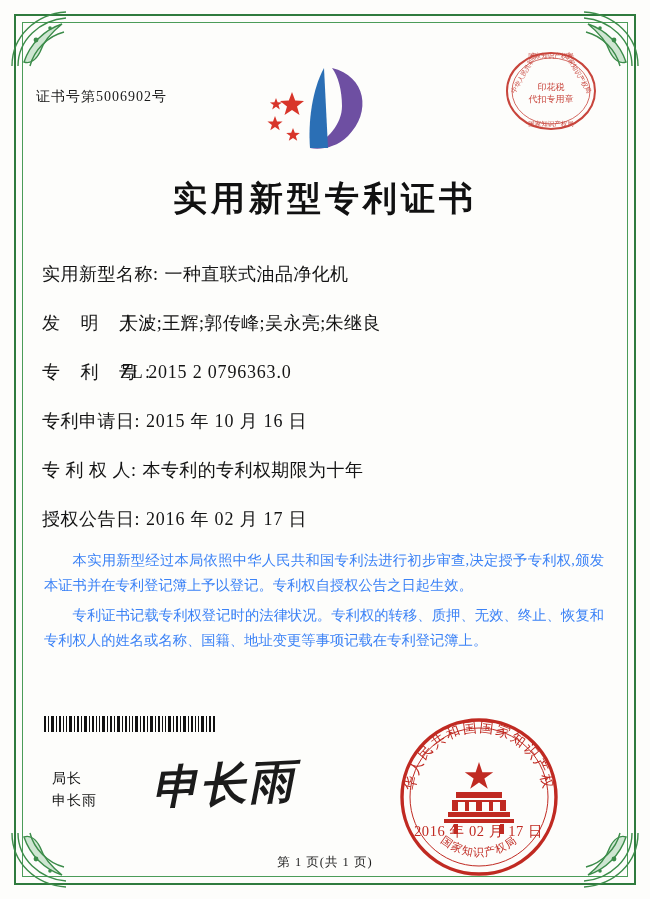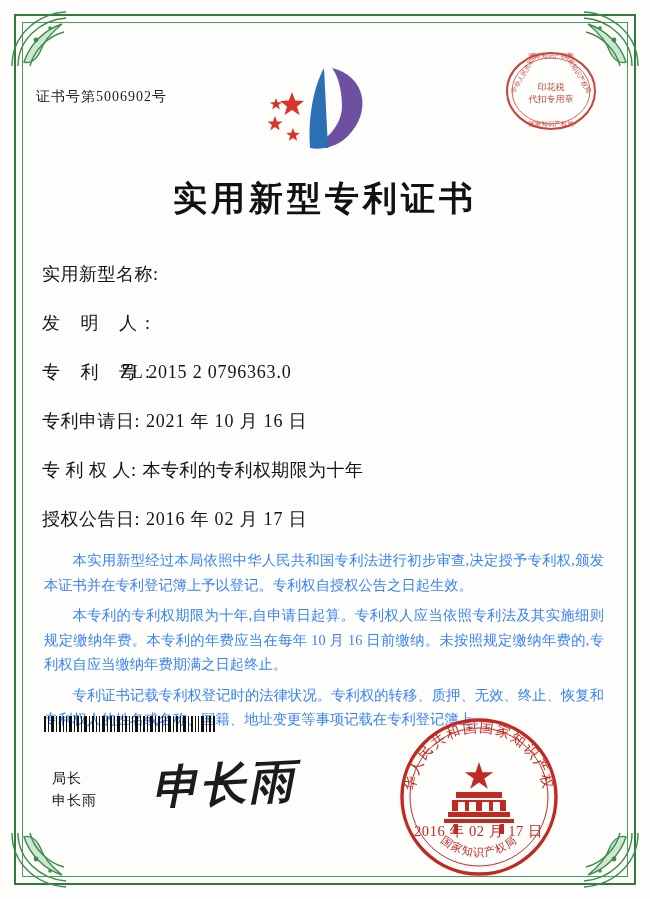--- a/index.html
+++ b/index.html
@@ -291,45 +291,46 @@
         <text x="47" y="82">国家知识产权局</text>
       </g>
     </svg>
   </div>
 
   <div class="doc-title">实用新型专利证书</div>
 
   <div class="fields">
     <div class="field-row">
       <span class="field-label">实用新型名称:</span>
+      <span class="field-value">一种直联式油品净化机</span>
     </div>
     <div class="field-row">
       <span class="field-label spread">发 明 人:</span>
+      <span class="field-value">于波;王辉;郭传峰;吴永亮;朱继良</span>
     </div>
     <div class="field-row">
       <span class="field-label spread">专 利 号:</span>
       <span class="field-value latin">ZL 2015 2 0796363.0</span>
     </div>
     <div class="field-row">
       <span class="field-label">专利申请日:</span>
-      <span class="field-value latin">2021 年 10 月 16 日</span>
+      <span class="field-value latin">2015 年 10 月 16 日</span>
     </div>
     <div class="field-row">
       <span class="field-label">专 利 权 人:</span>
       <span class="field-value">本专利的专利权期限为十年</span>
     </div>
     <div class="field-row">
       <span class="field-label">授权公告日:</span>
       <span class="field-value latin">2016 年 02 月 17 日</span>
     </div>
   </div>
 
   <div class="body-text">
     <p>本实用新型经过本局依照中华人民共和国专利法进行初步审查,决定授予专利权,颁发本证书并在专利登记簿上予以登记。专利权自授权公告之日起生效。</p>
-    <p>本专利的专利权期限为十年,自申请日起算。专利权人应当依照专利法及其实施细则规定缴纳年费。本专利的年费应当在每年 10 月 16 日前缴纳。未按照规定缴纳年费的,专利权自应当缴纳年费期满之日起终止。</p>
     <p>专利证书记载专利权登记时的法律状况。专利权的转移、质押、无效、终止、恢复和专利权人的姓名或名称、国籍、地址变更等事项记载在专利登记簿上。</p>
   </div>
 
   <div class="barcode">
     <svg width="172" height="16" viewBox="0 0 172 16">
       <g fill="#111">
         <rect x="0" y="0" width="2" height="16"></rect>
           <rect x="4" y="0" width="1" height="16"></rect>
         <rect x="7" y="0" width="3" height="16"></rect>
           <rect x="12" y="0" width="1" height="16"></rect>
@@ -414,14 +415,15 @@
         <rect x="56" y="108" width="4" height="10"></rect>
         <rect x="102" y="108" width="4" height="10"></rect>
       </g>
       <text font-family="Liberation Serif, serif" font-size="11" fill="#c02a22" letter-spacing="1">
         <textPath href="#arcBot" startOffset="50%" text-anchor="middle">国家知识产权局</textPath>
       </text>
     </svg>
   </div>
   <div class="seal-date">2016 年 02 月 17 日</div>
 
+  <div class="page-footer">第 1 页(共 1 页)</div>
 
 </div>
 
 </body></html>

